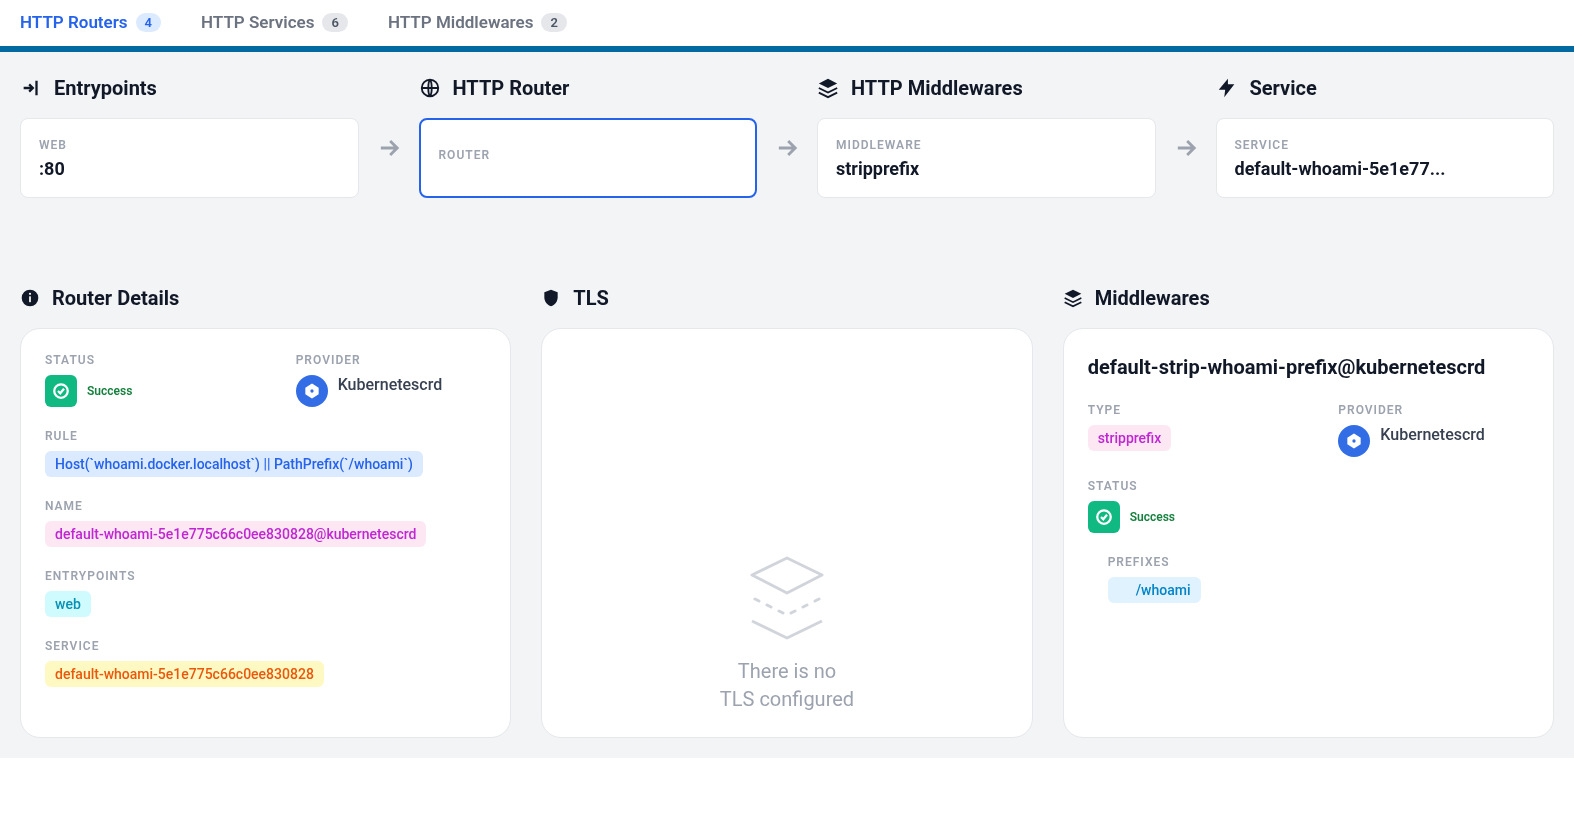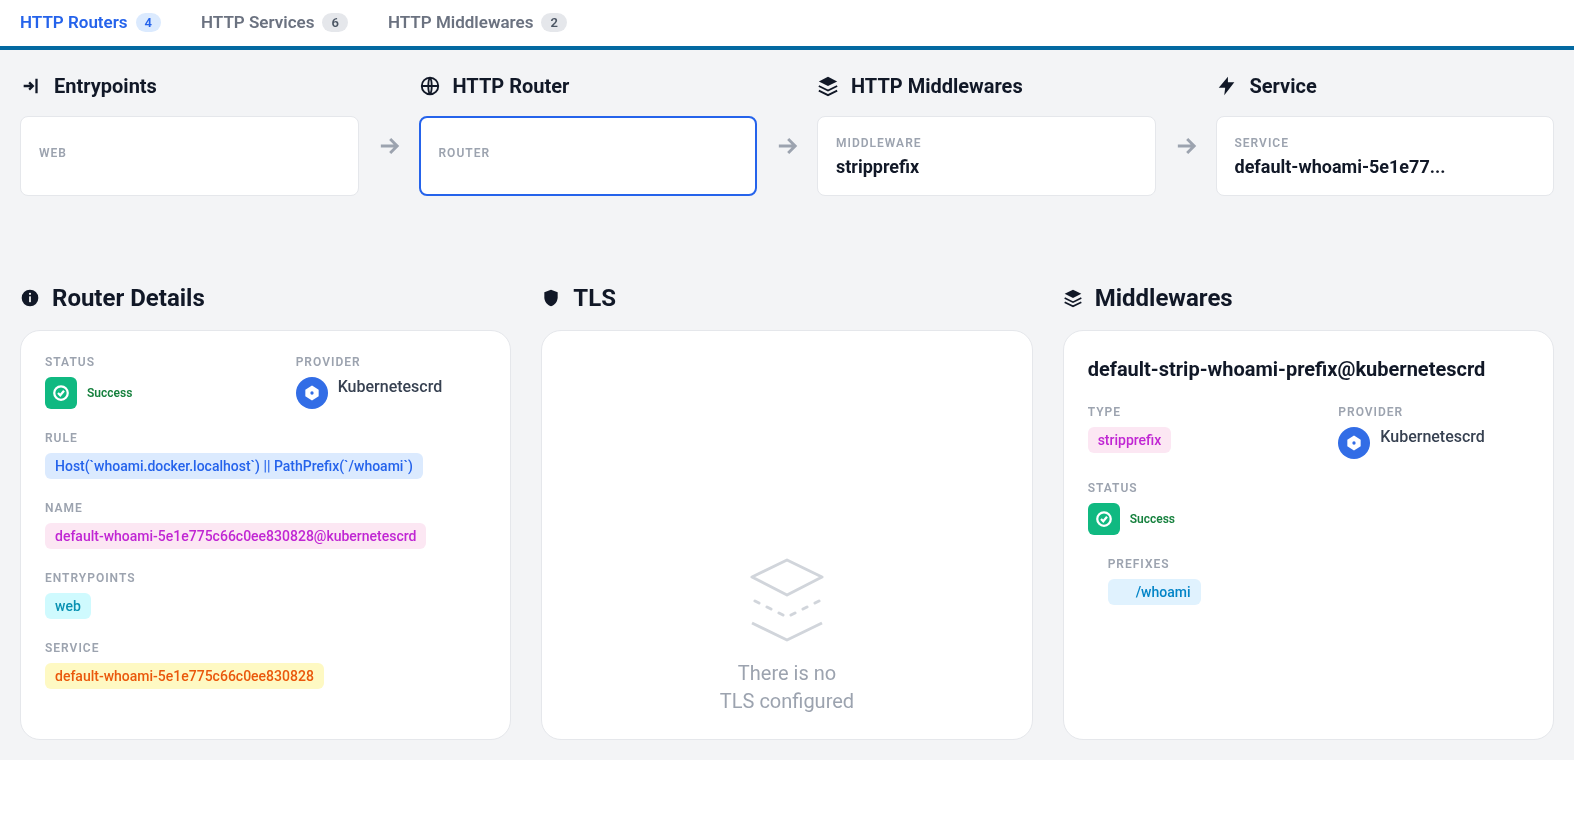--- a/index.html
+++ b/index.html
@@ -6,21 +6,21 @@
 body {
   font-family: -apple-system, BlinkMacSystemFont, "Segoe UI", Roboto, Helvetica, Arial, sans-serif;
   background: #fff;
   color: #1f2937;
   width: 1574px;
 }
 .tabs {
   display: flex;
   gap: 40px;
   padding: 12px 20px 14px;
-  border-bottom: 4px solid #0369a1;
+  border-bottom: 6px solid #0369a1;
   align-items: center;
 }
 .tab {
   display: flex;
   align-items: center;
   gap: 8px;
   font-size: 17px;
   font-weight: 600;
   color: #6b7280;
   cursor: pointer;
@@ -100,21 +100,21 @@
   grid-template-columns: 1fr 1fr 1fr;
   gap: 30px;
   padding: 40px 20px 20px;
   background: #f3f4f6;
 }
 .section { display: flex; flex-direction: column; gap: 18px; }
 .section-header {
   display: flex;
   align-items: center;
   gap: 12px;
-  font-size: 24px;
+  font-size: 20px;
   font-weight: 700;
   color: #111827;
 }
 .section-header svg { width: 20px; height: 20px; }
 .panel {
   background: #fff;
   border: 1px solid #e5e7eb;
   border-radius: 20px;
   padding: 24px;
   flex: 1;
@@ -209,20 +209,21 @@
 
     <div class="flow-col">
       <div class="flow-header">
         <svg viewBox="0 0 24 24" fill="none" stroke="currentColor" stroke-width="2.5">
             <path d="M4 12h10m-4-4 4 4-4 4M18 4v16"></path>
           </svg>
         <span>Entrypoints</span>
       </div>
       <div class="card">
         <div class="card-label">WEB</div>
+        <div class="card-value">:80</div>
       </div>
     </div>
 
     <div class="arrow-cell">
       <svg viewBox="0 0 24 24" fill="none" stroke="currentColor" stroke-width="2.5">
           <path d="M5 12h14m-6-6 6 6-6 6"></path>
         </svg>
     </div>
 
     <div class="flow-col">

